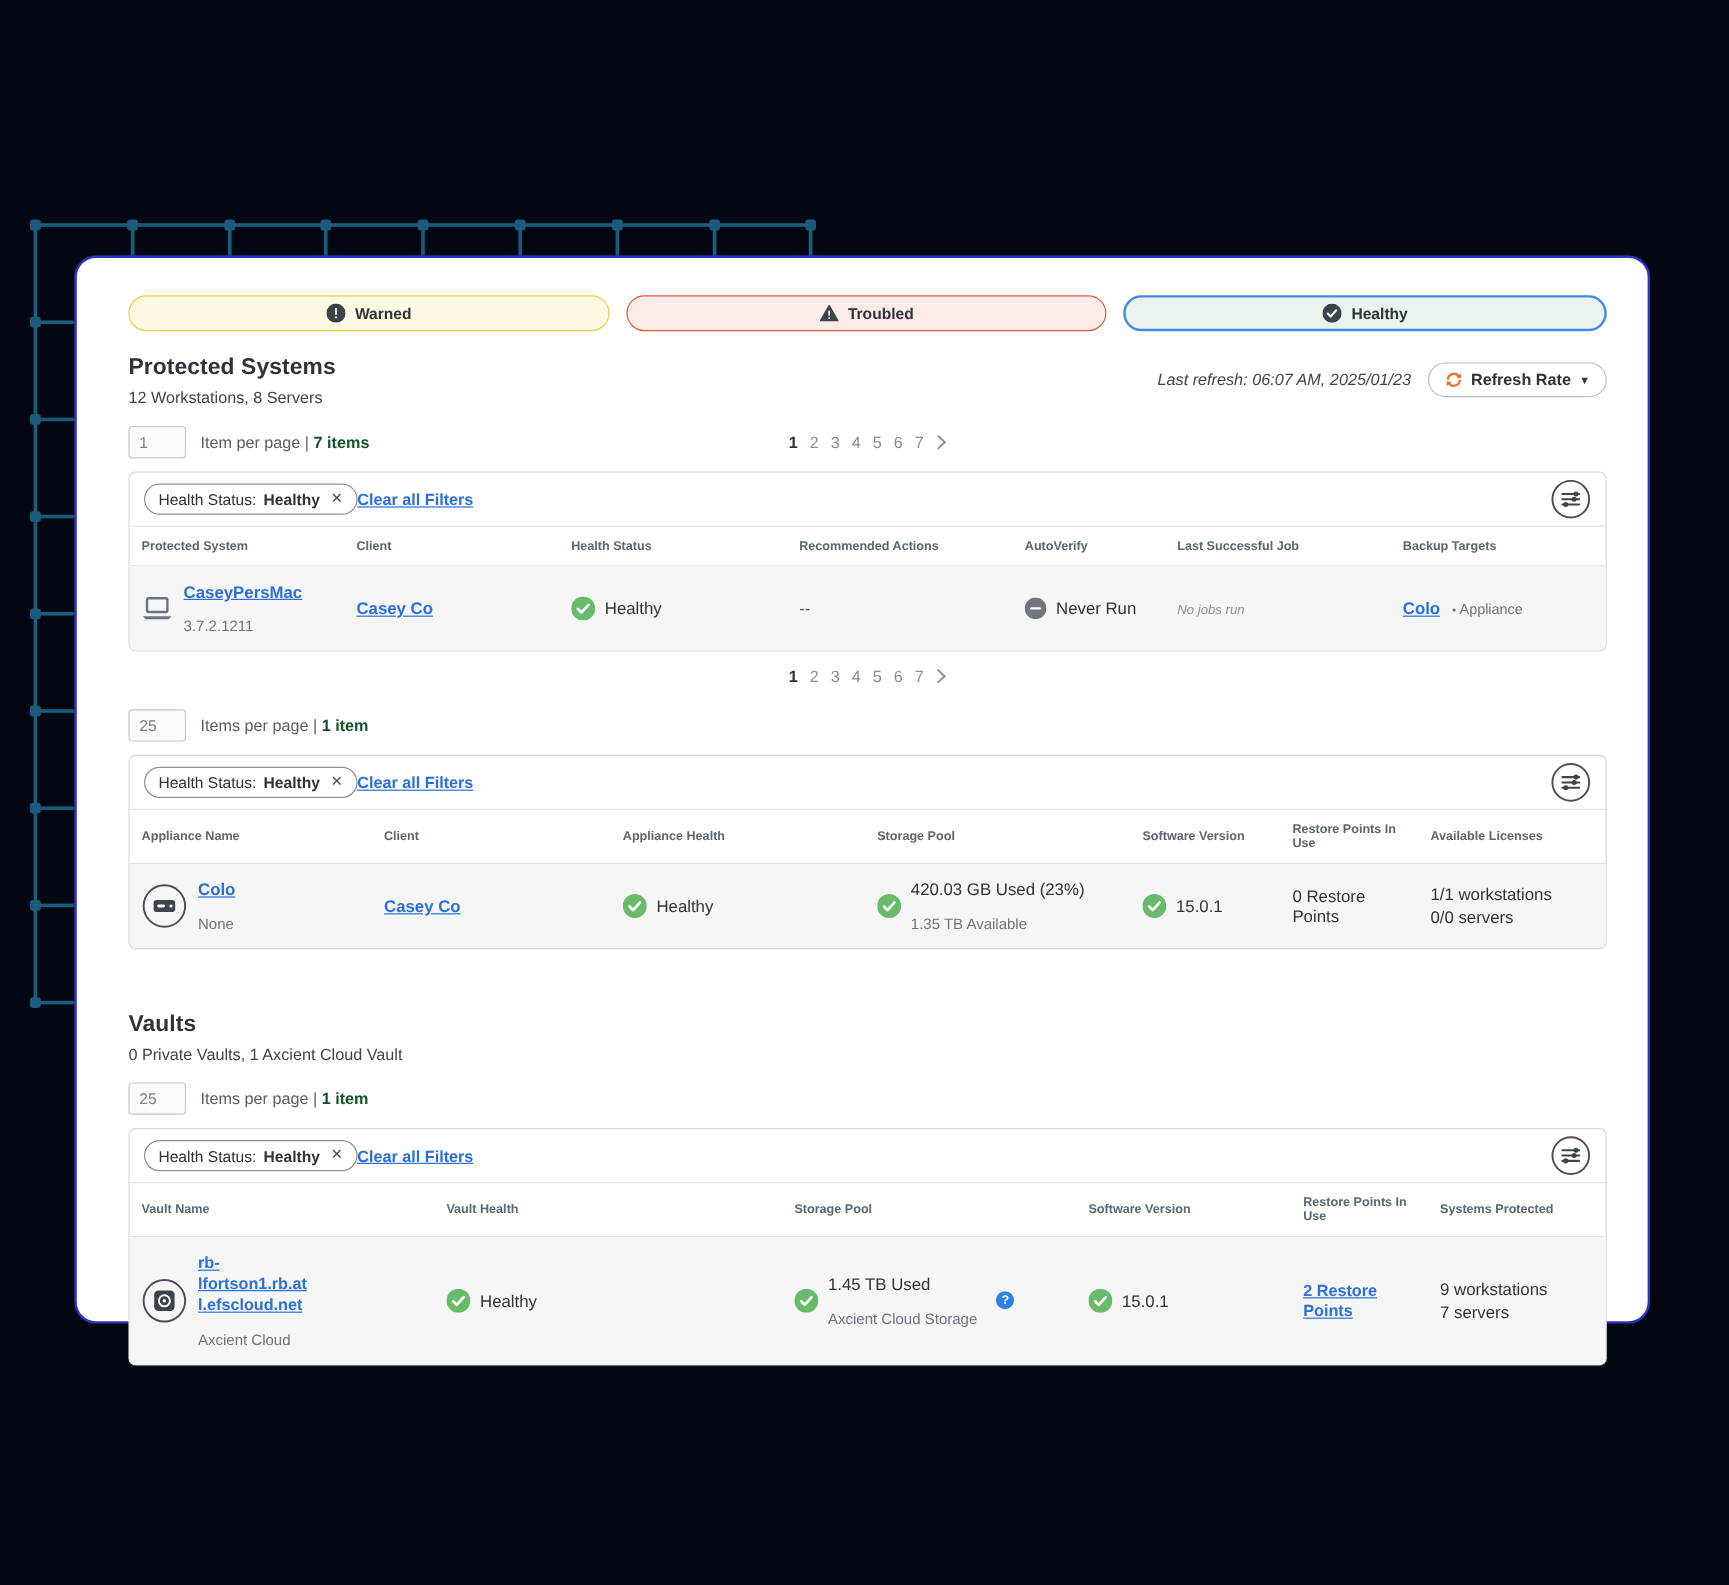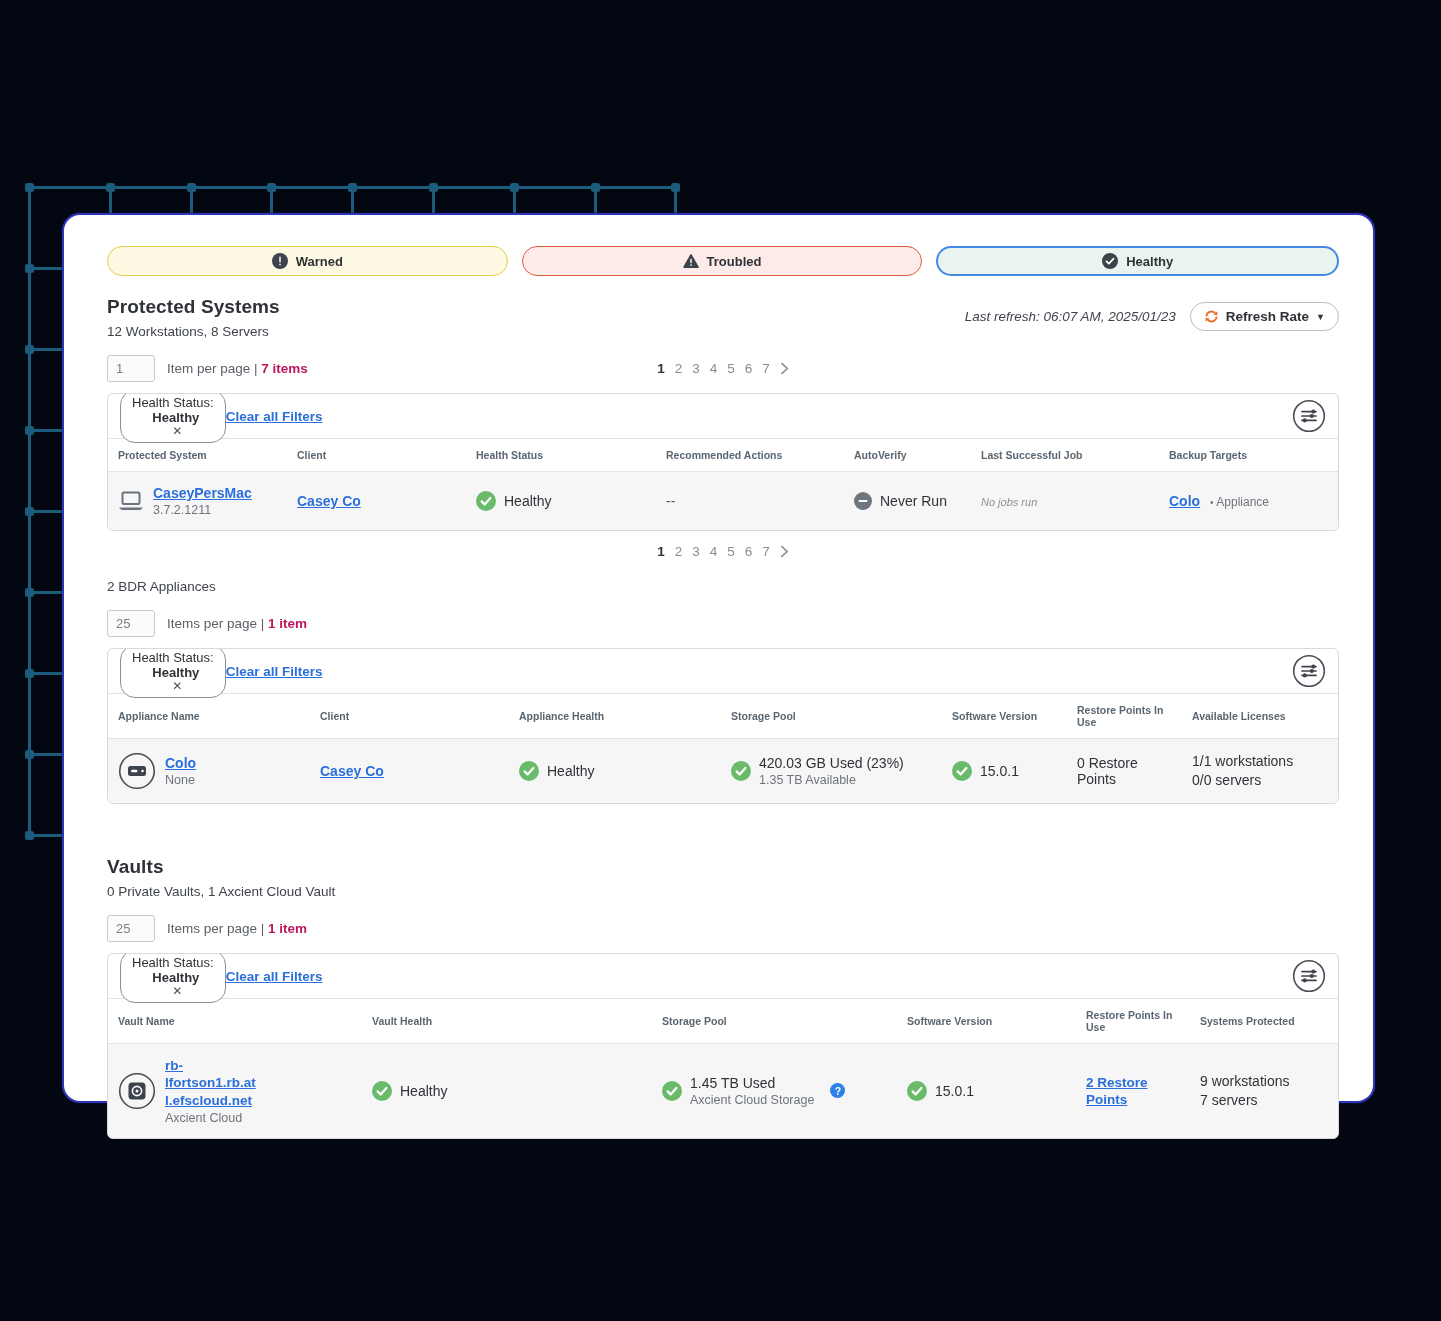--- a/index.html
+++ b/index.html
@@ -40,48 +40,48 @@
   .refresh-btn{display:flex;align-items:center;gap:7px;border:1px solid #b9bec4;border-radius:16px;
         background:#fff;padding:6px 13px;font-size:13.5px;font-weight:bold;color:#2f3237;cursor:pointer;
         font-family:"Liberation Sans",sans-serif;}
   .caret{font-size:9px;color:#2f3237;}
 
   
   .items-row{position:relative;display:flex;align-items:center;margin:16px 0 11px;height:27px;}
   .pp-input{width:48px;height:27px;border:1px solid #c6c9cc;border-radius:3px;background:#fbfbfb;
         color:#7a8088;font-size:13px;padding-left:8px;font-family:"Liberation Sans",sans-serif;}
   .pp-label{font-size:13.5px;color:#5a6068;margin-left:12px;}
-  .pp-label b{color:#be185d;}
+  .pp-label b{color:#14532d;}
 
   .pagination{display:flex;align-items:center;gap:10px;font-size:13.5px;color:#868d96;}
   .pagination .pg{cursor:pointer;}
   .pagination .current{color:#2f3237;font-weight:bold;}
   .pagination.center-abs{position:absolute;left:50%;transform:translateX(-50%);}
   .pagination.below{justify-content:center;margin-top:13px;}
 
   
   .tbl{border:1px solid #d9d9d9;border-radius:6px;overflow:hidden;background:#fff;}
   .filter-bar{display:flex;align-items:center;padding:8px 12px;border-bottom:1px solid #e3e3e3;height:45px;}
-  .chip{display:flex;align-items:center;border:1px solid #8a9099;border-radius:15px;padding:4.5px 11px;
-        font-size:13px;color:#2f3237;background:#fff;flex-direction:column;}
+  .chip{display:flex;border:1px solid #8a9099;border-radius:15px;padding:4.5px 11px;
+        font-size:13px;color:#2f3237;background:#fff;}
   .chip b{margin-left:6px;}
   .chip .x{margin-left:9px;font-size:12px;color:#4a4f57;cursor:pointer;line-height:1;}
   .clear-link{font-size:13.5px;font-weight:bold;color:var(--link);text-decoration:underline;cursor:pointer;}
   .filter-icon-btn{margin-left:auto;background:none;border:none;cursor:pointer;display:flex;}
 
   .grid{display:grid;align-items:center;}
   .grid-protected{grid-template-columns:179px 179px 190px 188px 127px 188px 1fr;}
   .grid-appliance{grid-template-columns:202px 199px 212px 221px 125px 115px 1fr;}
   .grid-vault{grid-template-columns:254px 290px 245px 179px 114px 1fr;}
   .thead{border-bottom:1px solid #e3e3e3;}
   .thead>div{font-size:10.5px;font-weight:bold;color:#5b6670;padding:10px 6px 10px 10px;}
   .trow{background:#f6f6f7;}
   .trow>div{padding:13px 6px 13px 10px;font-size:14px;color:#2f3237;}
   .cell-flex{display:flex;align-items:center;gap:9px;}
-  .name-block{display:flex;flex-direction:column;gap:2px;}
+  .name-block{display:flex;flex-direction:column;gap:14px;}
   a.lnk{color:var(--link);text-decoration:underline;font-weight:bold;font-size:14px;cursor:pointer;}
   a.lnk.sm{font-size:13.5px;line-height:1.28;}
   .muted{font-size:12.5px;color:#6e747c;font-weight:normal;}
   .ital{font-style:italic;font-size:11px;color:#8a9099;}
   .two-line{line-height:1.35;font-size:13.5px;}
   .dot-sep{color:#6e747c;font-size:12px;margin-left:6px;}
   .dot-sep::before{content:"• ";font-size:10px;}
   .status-cell{display:flex;align-items:center;gap:8px;}
 
   .check-green{color:var(--green);flex:0 0 auto;}
@@ -282,21 +282,20 @@
     <span class="pg">4</span>
     <span class="pg">5</span>
     <span class="pg">6</span>
     <span class="pg">7</span>
     <svg width="9" height="13" viewBox="0 0 10 14">
       <path d="M2 1.5 8 7l-6 5.5" stroke="#8a9099" stroke-width="1.8" fill="none" stroke-linecap="round"></path>
     </svg>
   </div>
 
   <div class="section-appliances">
-    <div class="subtitle">2 BDR Appliances</div>
 
     <div class="items-row">
       <input class="pp-input" value="25" style="">
       <span class="pp-label">
         <span>Items per page |</span>
         <b>1 item</b>
       </span>
     </div>
 
     <div class="tbl">

